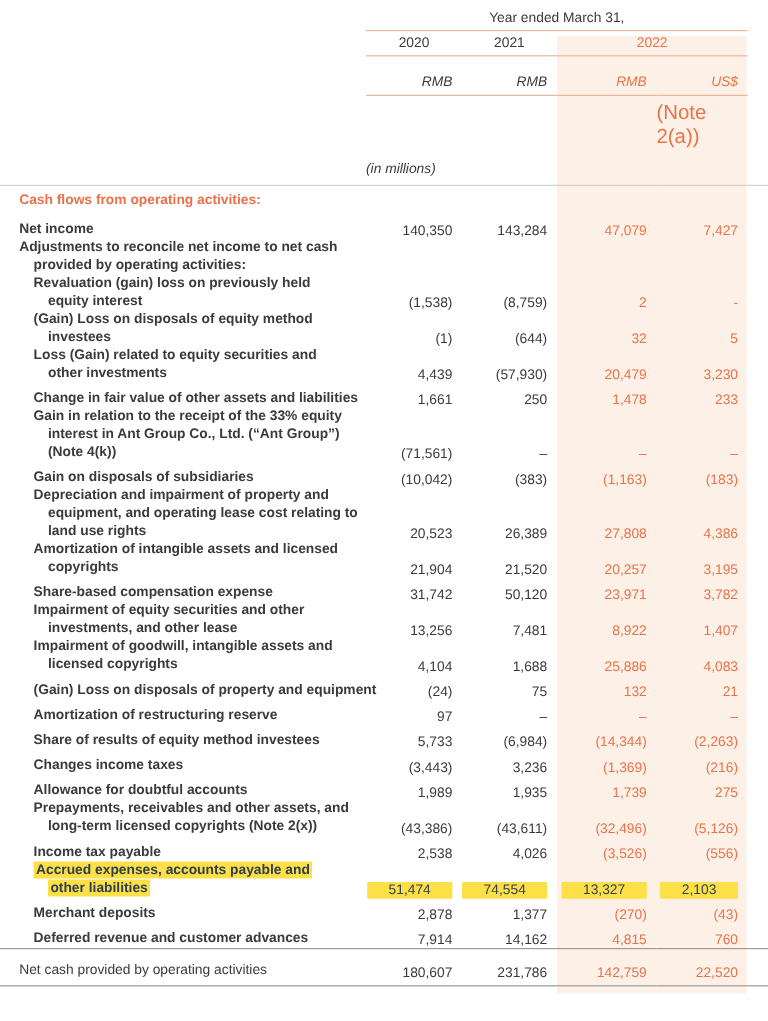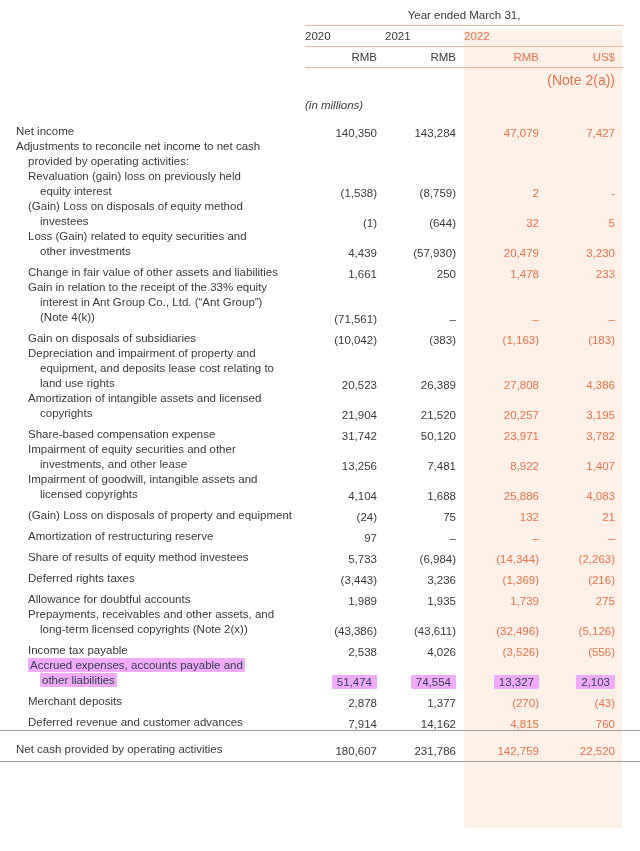--- a/index.html
+++ b/index.html
@@ -60,37 +60,38 @@
 
   
   .hdr-span {
     text-align: center;
     font-size: 11.5px;
     color: #3a3a3a;
     padding-bottom: 4px;
     padding-top: 9px;
   }
   .hdr-year {
-    text-align: left;
+    text-align: center;
     font-size: 11.5px;
     color: #3a3a3a;
     padding: 4px 0 4px 0;
   }
   .hdr-year.accent, .hdr-cur.accent, .hdr-note {
     color: #e8734a;
   }
   .hdr-cur {
     text-align: right;
     font-size: 11.5px;
-    padding: 4px 8px 4px 0;
-    color: #3a3a3a;
+    padding: 16px 8px 4px 0;
+    color: #3a3a3a;
+    font-style: italic;
   }
   .hdr-note {
-    text-align: right;
-    font-size: 14px;
+    text-align: left;
+    font-size: 17px;
     padding: 4px 8px 4px 0;
   }
   .rule-top td { border-top: 1px solid #e9b79c; }
   .rule-bot td { border-bottom: 1px solid #e9b79c; }
 
   .units {
     font-style: italic;
     font-size: 11.5px;
     padding: 7px 0 7px 0;
     color: #3a3a3a;
@@ -99,21 +100,21 @@
   
   tr.data-row td { height: 21px; }
 
   td.label {
     text-align: left;
     padding-left: 16px;
     font-size: 11.5px;
     line-height: 15px;
     color: #3a3a3a;
   }
-  td.label .ln { display: block; white-space: nowrap; }
+  td.label .ln { display: block; white-space: nowrap; font-weight: bold; }
   td.label .ln.i1 { padding-left: 12px; }
   td.label .ln.i2 { padding-left: 24px; }
 
   td.num {
     text-align: right;
     font-size: 11.5px;
     padding-right: 8px;
     white-space: nowrap;
     color: #3a3a3a;
   }
@@ -132,26 +133,26 @@
   tr.total-row td {
     border-top: 1px solid #9a9a9a;
     border-bottom: 1px solid #9a9a9a;
     padding-top: 4px;
     padding-bottom: 4px;
     height: 22px;
   }
 
   
   .sel {
-    background: #f0abfc;
+    background: #fde047;
     color: #2f3e4e;
     padding: 1px 2px;
     border-radius: 1px;
   }
-  td.num .sel { padding: 1px 5px; }
+  td.num .sel { padding: 1px 18px; }
 </style>
 </head>
 <body>
 
 <div class="page">
 
   <div class="shade-band"></div>
 
   <div class="content">
     <table class="stmt">
@@ -196,20 +197,28 @@
         <td class="hdr-note">(Note 2(a))</td>
         <td></td>
       </tr>
 
       <tr>
         <td></td>
         <td class="units" colspan="4">(in millions)</td>
         <td></td>
       </tr>
 
+      <tr class="section-head">
+        <td class="label">Cash flows from operating activities:</td>
+        <td></td>
+        <td></td>
+        <td></td>
+        <td></td>
+        <td></td>
+      </tr>
 
       </tbody>
         <tbody id="rows-body">
           <tr class="data-row">
             <td class="label">
               <span class="ln i0">Net income</span>
             </td>
             <td class="num">140,350</td>
             <td class="num">143,284</td>
             <td class="num accent">47,079</td>
@@ -288,21 +297,21 @@
             </td>
             <td class="num">(10,042)</td>
             <td class="num">(383)</td>
             <td class="num accent">(1,163)</td>
             <td class="num accent">(183)</td>
             <td></td>
           </tr>
           <tr class="data-row">
             <td class="label">
               <span class="ln i1">Depreciation and impairment of property and</span>
-              <span class="ln i2">equipment, and deposits lease cost relating to</span>
+              <span class="ln i2">equipment, and operating lease cost relating to</span>
               <span class="ln i2">land use rights</span>
             </td>
             <td class="num">20,523</td>
             <td class="num">26,389</td>
             <td class="num accent">27,808</td>
             <td class="num accent">4,386</td>
             <td></td>
           </tr>
           <tr class="data-row">
             <td class="label">
@@ -372,21 +381,21 @@
               <span class="ln i1">Share of results of equity method investees</span>
             </td>
             <td class="num">5,733</td>
             <td class="num">(6,984)</td>
             <td class="num accent">(14,344)</td>
             <td class="num accent">(2,263)</td>
             <td></td>
           </tr>
           <tr class="data-row">
             <td class="label">
-              <span class="ln i1">Deferred rights taxes</span>
+              <span class="ln i1">Changes income taxes</span>
             </td>
             <td class="num">(3,443)</td>
             <td class="num">3,236</td>
             <td class="num accent">(1,369)</td>
             <td class="num accent">(216)</td>
             <td></td>
           </tr>
           <tr class="data-row">
             <td class="label">
               <span class="ln i1">Allowance for doubtful accounts</span>

